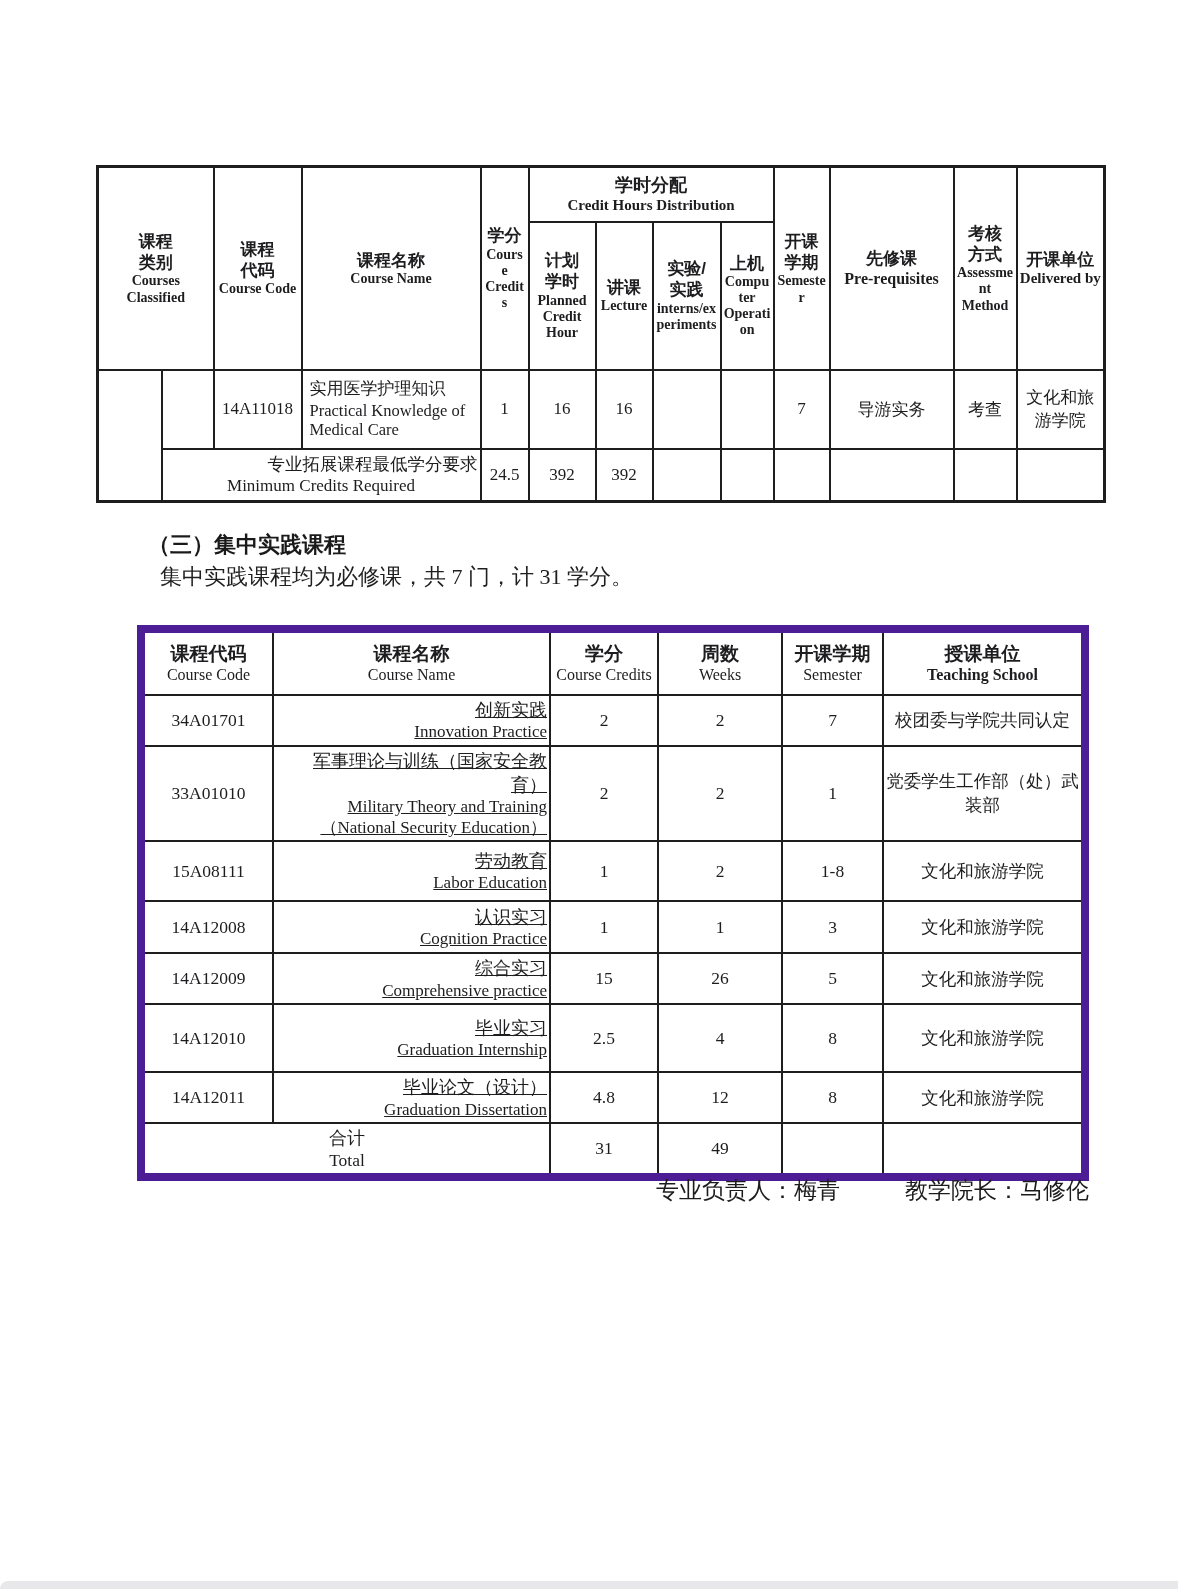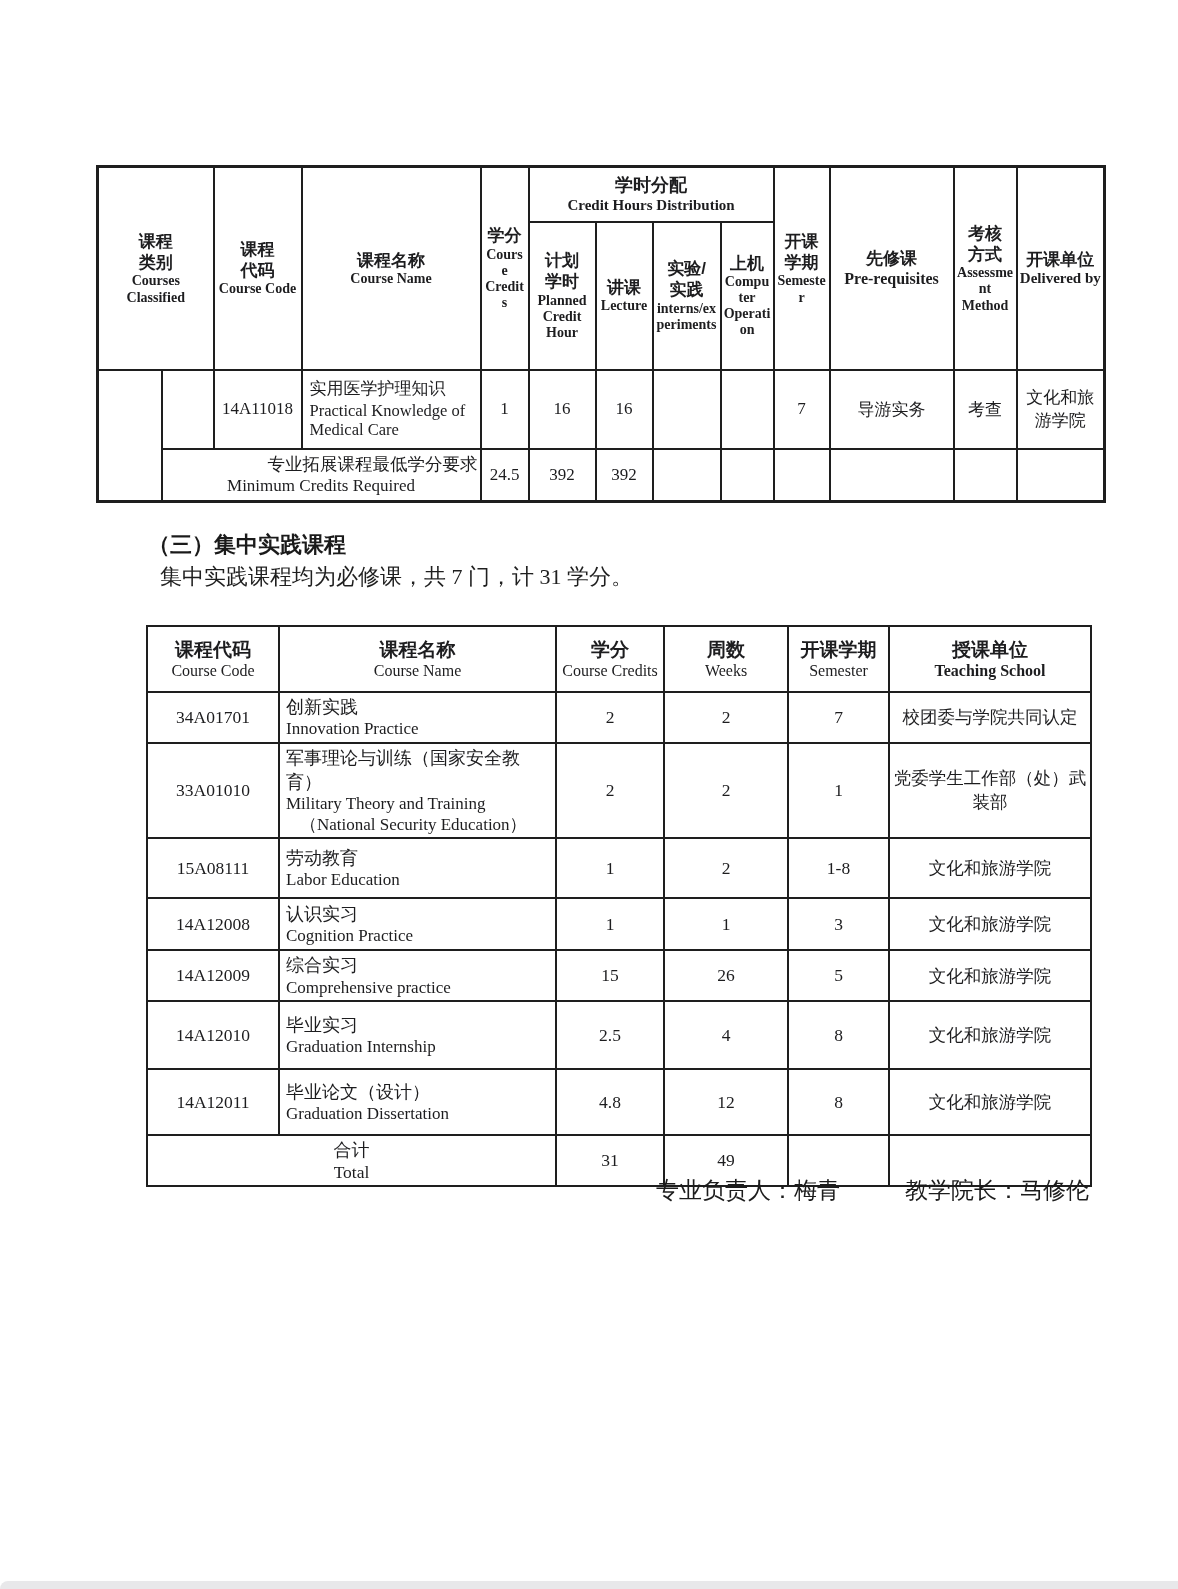--- a/index.html
+++ b/index.html
@@ -78,28 +78,28 @@
   .section-intro {
     position: absolute;
     left: 160px; top: 562px;
     font-size: 22px;
     color: #1f1f1f;
   }
 
   
   .t2 {
     position: absolute;
-    left: 146px; top: 625px;
+    left: 137px; top: 625px;
     width: 944px;
-    border: 2px solid #4c1d95;
+    border: 8px solid #4c1d95;
   }
   .t2 th .zh { font-size: 19px; }
   .t2 th .en { font-size: 16px; }
   .t2 td { font-size: 17.5px; margin-top: 24px; }
-  .t2 .name-cell { text-align: left; padding-left: 6px; }
+  .t2 .name-cell { text-align: right; padding-left: 6px; text-decoration: underline; }
   .t2 .name-cell .zh-s { font-size: 18px; }
   .t2 .name-cell .en-s { font-size: 17px; }
   .t2 .indent { padding-left: 14px; }
   .t2 .total-label .zh-s { font-size: 18px; }
 
   
   .sig {
     position: absolute;
     top: 1175px;
     font-family: "Liberation Sans", sans-serif;
@@ -335,21 +335,21 @@
         <td class="name-cell">
           <span class="zh-s">毕业实习</span>
           <span class="en-s">Graduation Internship</span>
         </td>
         <td>2.5</td>
         <td>4</td>
         <td>8</td>
         <td>文化和旅游学院</td>
       </tr>
 
-      <tr style="height:66px">
+      <tr style="height:51px">
         <td>14A12011</td>
         <td class="name-cell">
           <span class="zh-s">毕业论文（设计）</span>
           <span class="en-s">Graduation Dissertation</span>
         </td>
         <td>4.8</td>
         <td>12</td>
         <td>8</td>
         <td>文化和旅游学院</td>
       </tr>

